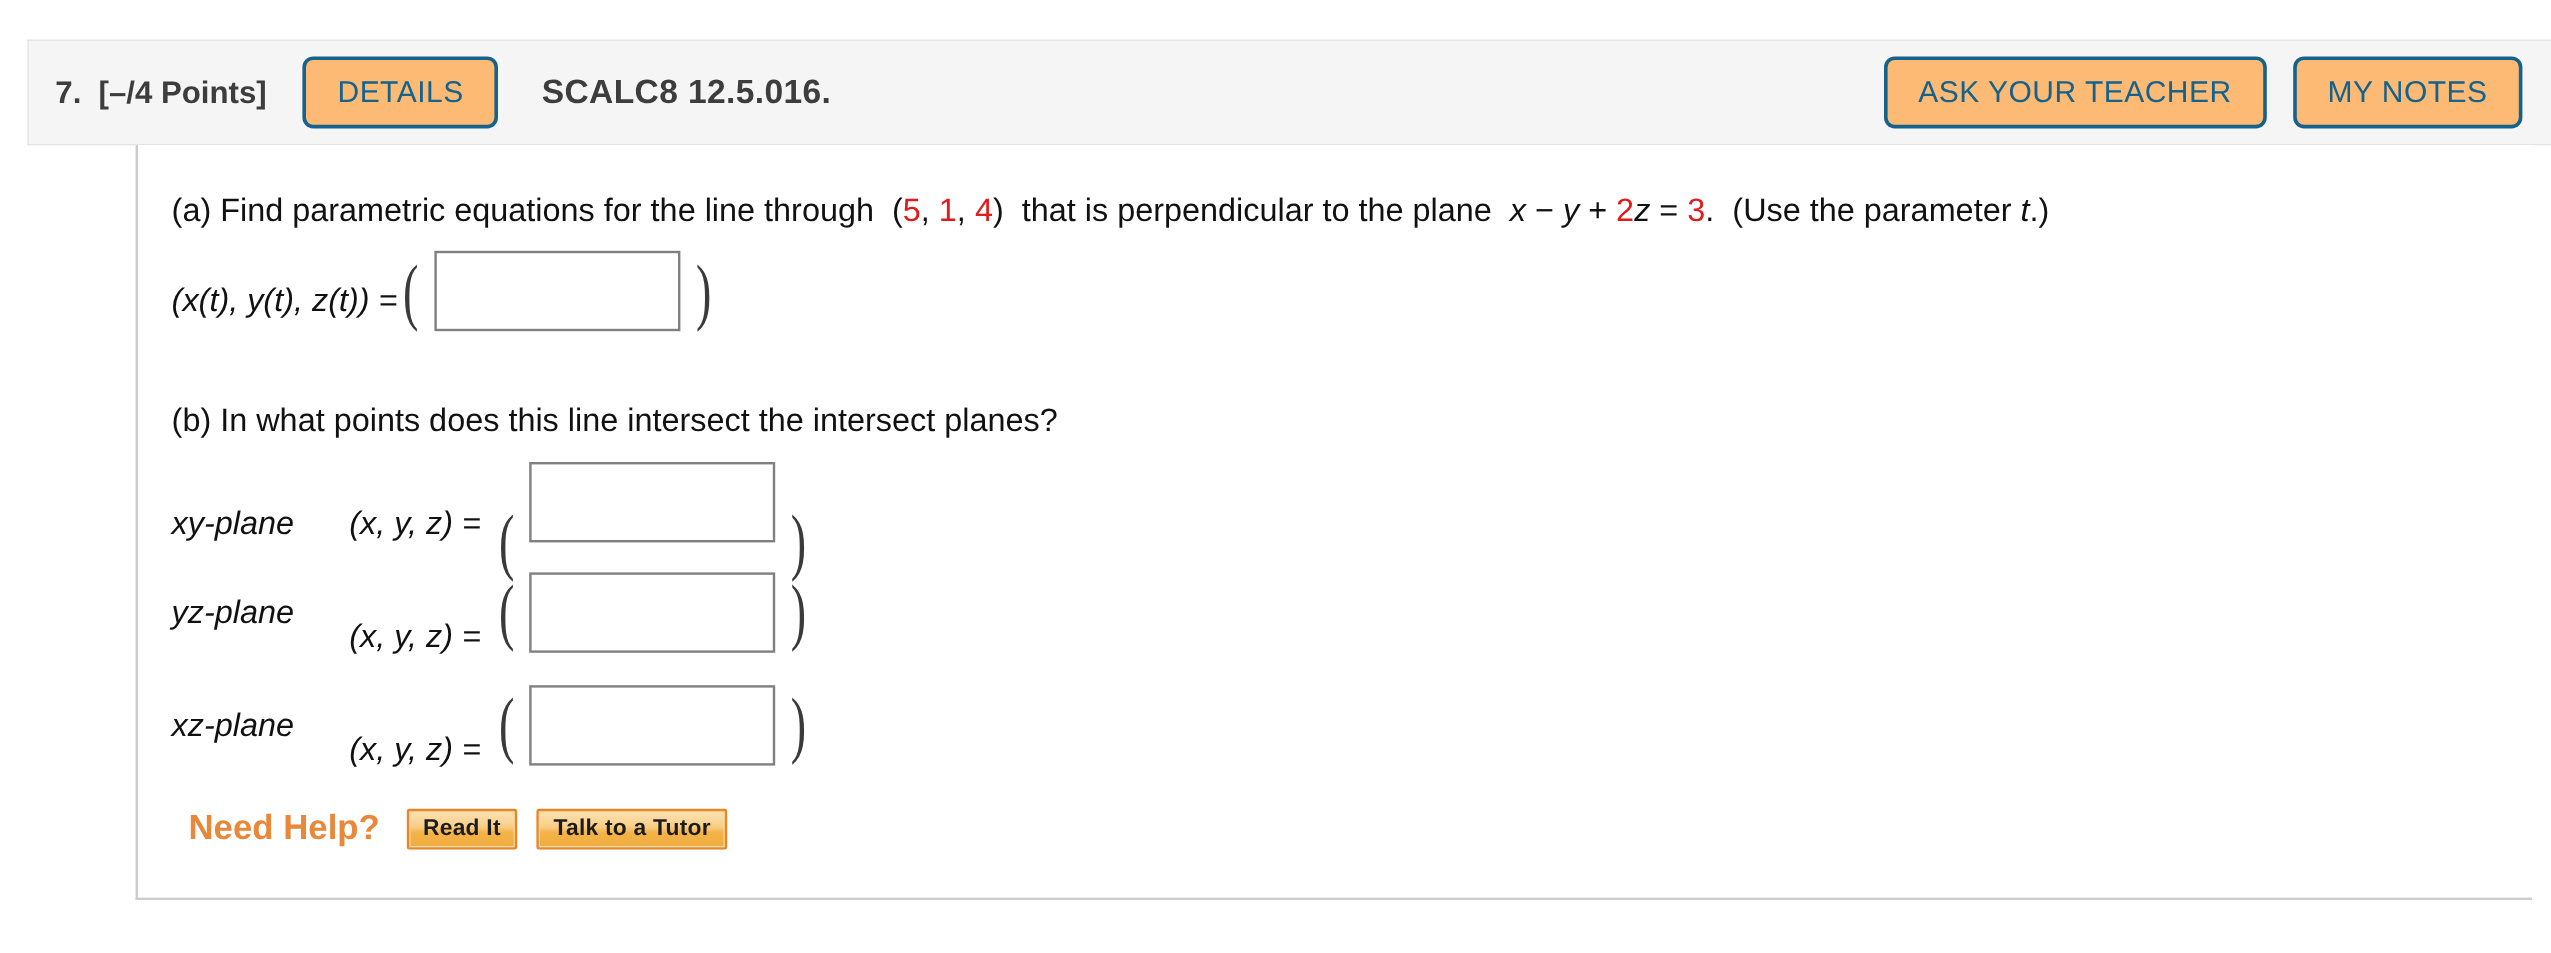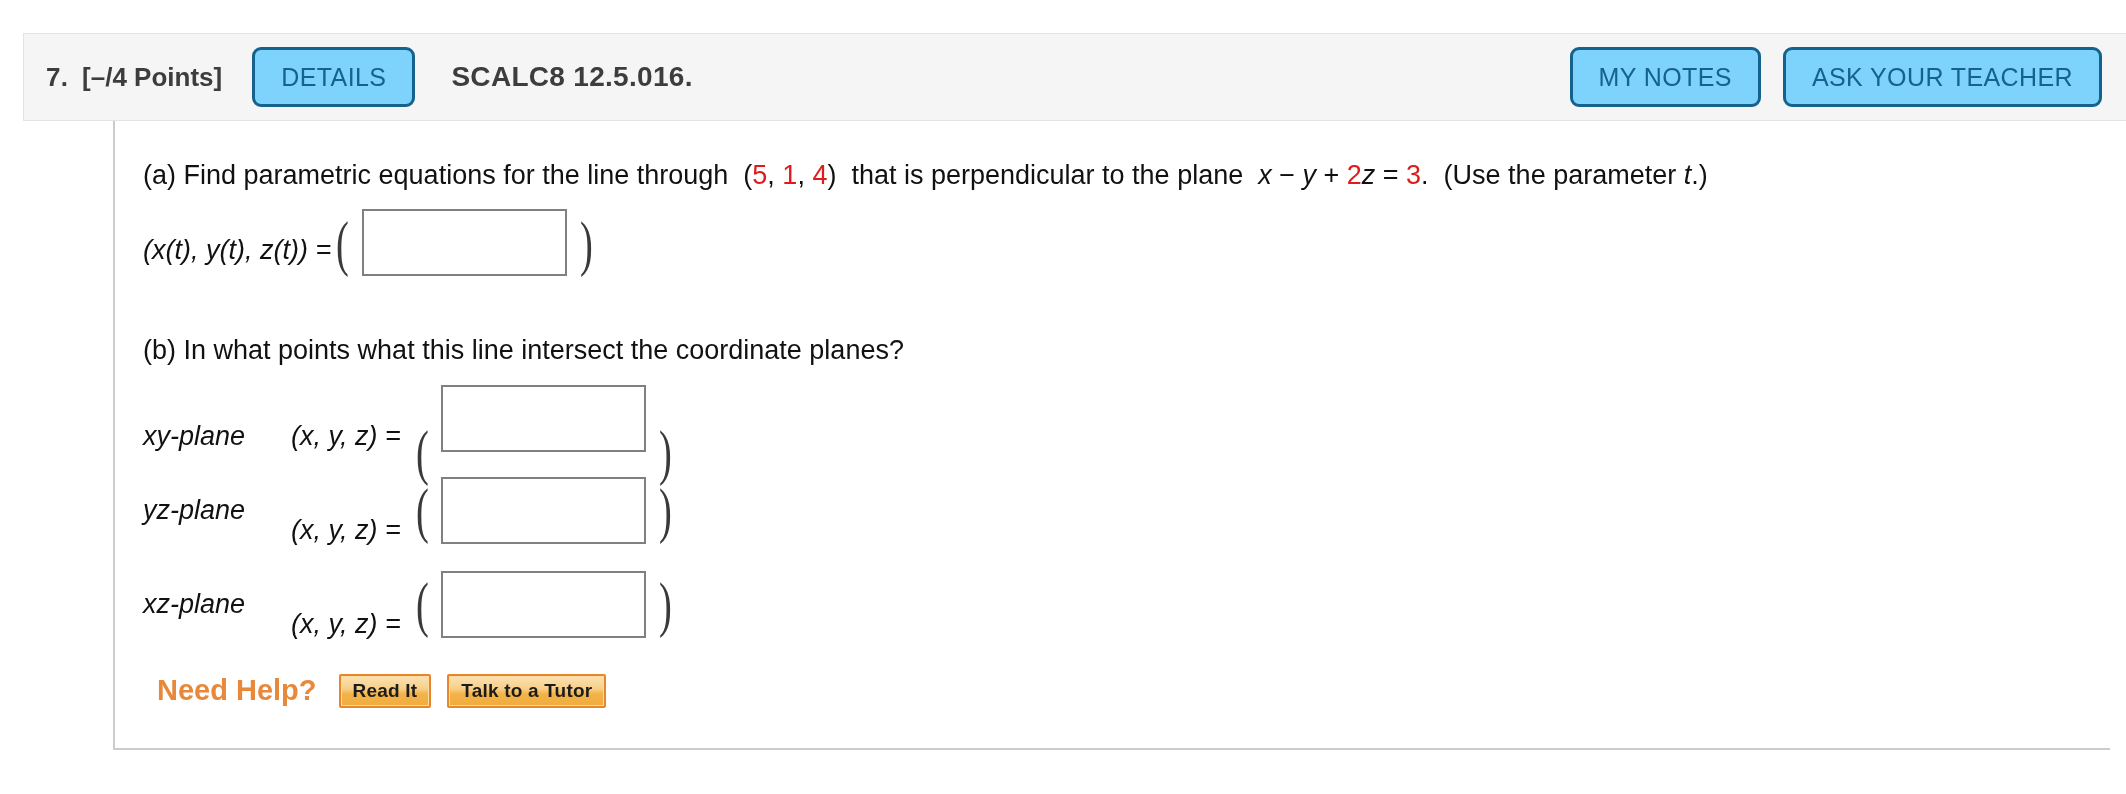--- a/index.html
+++ b/index.html
@@ -56,21 +56,21 @@
     margin-left: 14px;
     white-space: nowrap;
   }
   .hdr-btn {
     display: inline-flex;
     align-items: center;
     justify-content: center;
     box-sizing: border-box;
     border: 3px solid #15628c;
     border-radius: 9px;
-    background: #7dd3fc;
+    background: #fdba74;
     color: #15628c;
     font-size: 25px;
     font-weight: normal;
     letter-spacing: 0.4px;
     height: 60px;
     padding: 0 26px;
     cursor: pointer;
     white-space: nowrap;
     font-family: "Liberation Sans", sans-serif;
   }
@@ -205,39 +205,39 @@
 <body>
 
 <div id="question-header">
   <div class="hdr-left">
     <span id="question-number">7.</span>
     <span id="points-label">[–/4 Points]</span>
     <button class="hdr-btn" id="details-button">DETAILS</button>
     <span id="problem-code">SCALC8 12.5.016.</span>
   </div>
   <div class="hdr-right">
+    <button class="hdr-btn" id="ask-your-teacher-button">ASK YOUR TEACHER</button>
     <button class="hdr-btn" id="my-notes-button">MY NOTES</button>
-    <button class="hdr-btn" id="ask-your-teacher-button">ASK YOUR TEACHER</button>
   </div>
 </div>
 
 <div id="question-body">
   <div class="body-inner">
 
     <div class="qtext" id="part-a-text"><span class="nb">(a) Find parametric equations for the line through  (</span><span class="red">5</span><span class="nb">, </span><span class="red">1</span><span class="nb">, </span><span class="red">4</span><span class="nb">)  that is perpendicular to the plane  </span><span class="mvar">x</span><span class="nb"> − </span><span class="mvar">y</span><span class="nb"> + </span><span class="red">2</span><span class="mvar">z</span><span class="nb"> = </span><span class="red">3</span><span class="nb">.  (Use the parameter </span><span class="mvar">t</span><span class="nb">.)</span></div>
 
     <div class="answer-row" id="part-a-row">
       <span class="row-label mvar">(x(t), y(t), z(t)) =</span>
       <span class="paren">(</span>
       <input class="answer-input" id="part-a-input" type="text" value="" style="">
       <span class="paren">)</span>
     </div>
 
     <div id="part-b-block">
-      <div class="qtext" id="part-b-text">(b) In what points what this line intersect the coordinate planes?</div>
+      <div class="qtext" id="part-b-text">(b) In what points does this line intersect the intersect planes?</div>
 
       <div class="answer-row" id="row-xy">
         <span class="plane-label mvar">xy-plane</span>
         <span class="coord-label mvar">(x, y, z) =</span>
         <span class="paren">(</span>
         <input class="answer-input" id="xy-plane-input" type="text" value="" style="">
         <span class="paren">)</span>
       </div>
 
       <div class="answer-row" id="row-yz">

